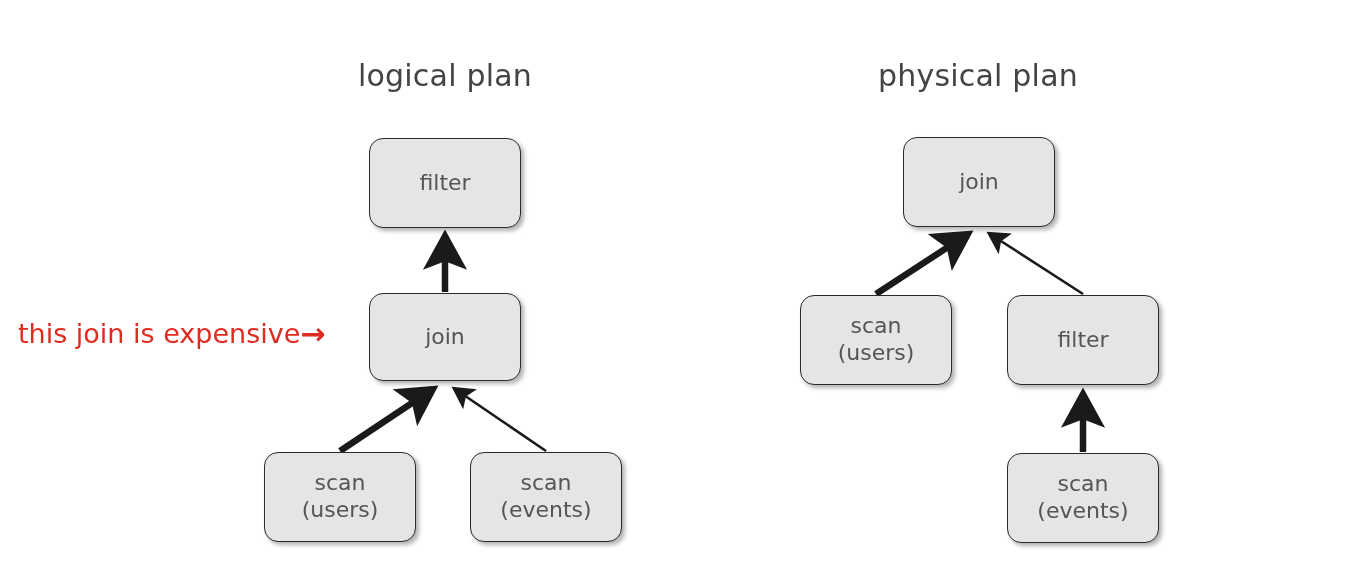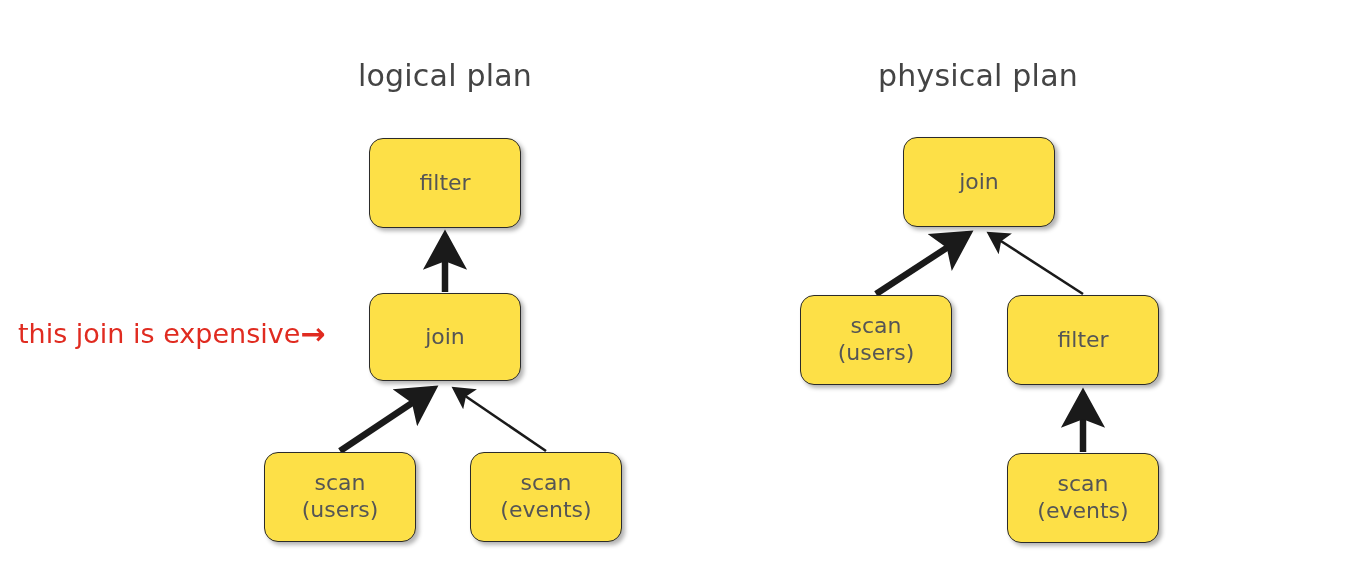--- a/index.html
+++ b/index.html
@@ -33,21 +33,21 @@
     color: #444444;
     font-size: 30px;
     font-weight: 400;
     letter-spacing: 0.2px;
     white-space: nowrap;
     text-align: center;
   }
   .node {
     position: absolute;
     box-sizing: border-box;
-    background: #fde047;
+    background: #e5e5e5;
     border: 1.6px solid #2b2b2b;
     border-radius: 14px;
     box-shadow: 3px 3px 4px rgba(0,0,0,0.30);
     display: flex;
     align-items: center;
     justify-content: center;
     text-align: center;
   }
   .node .node-label {
     color: #555555;

